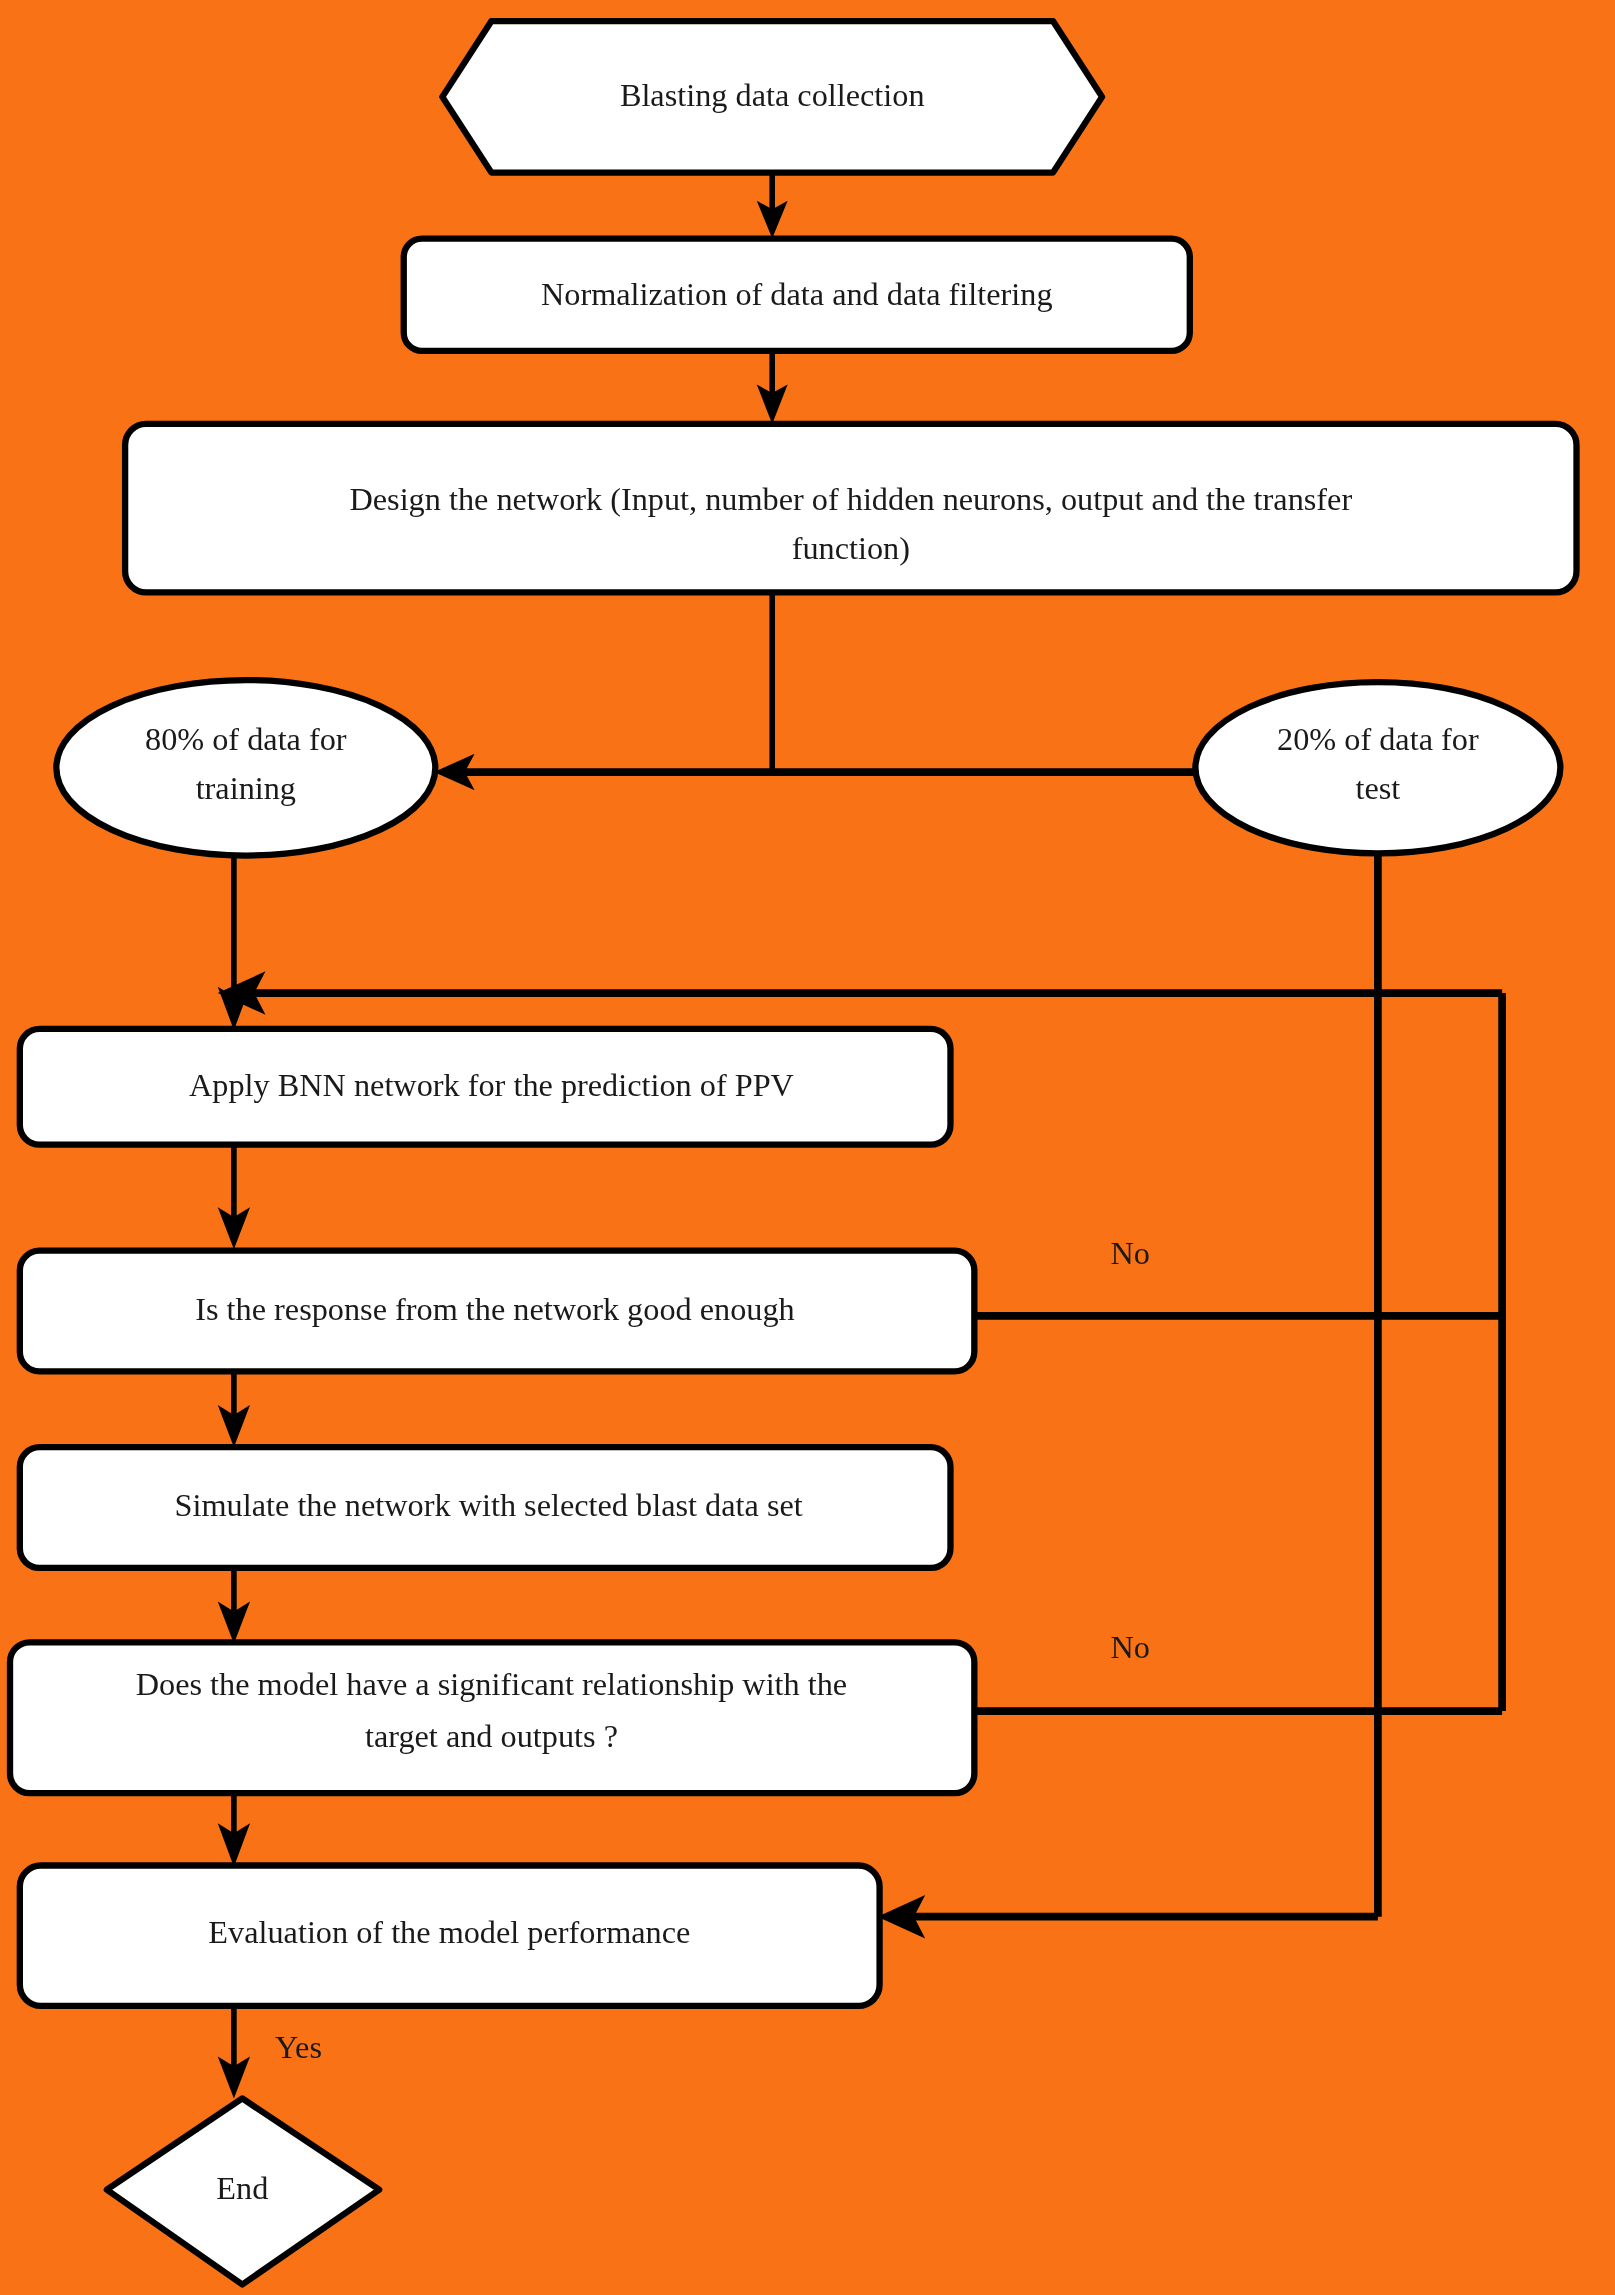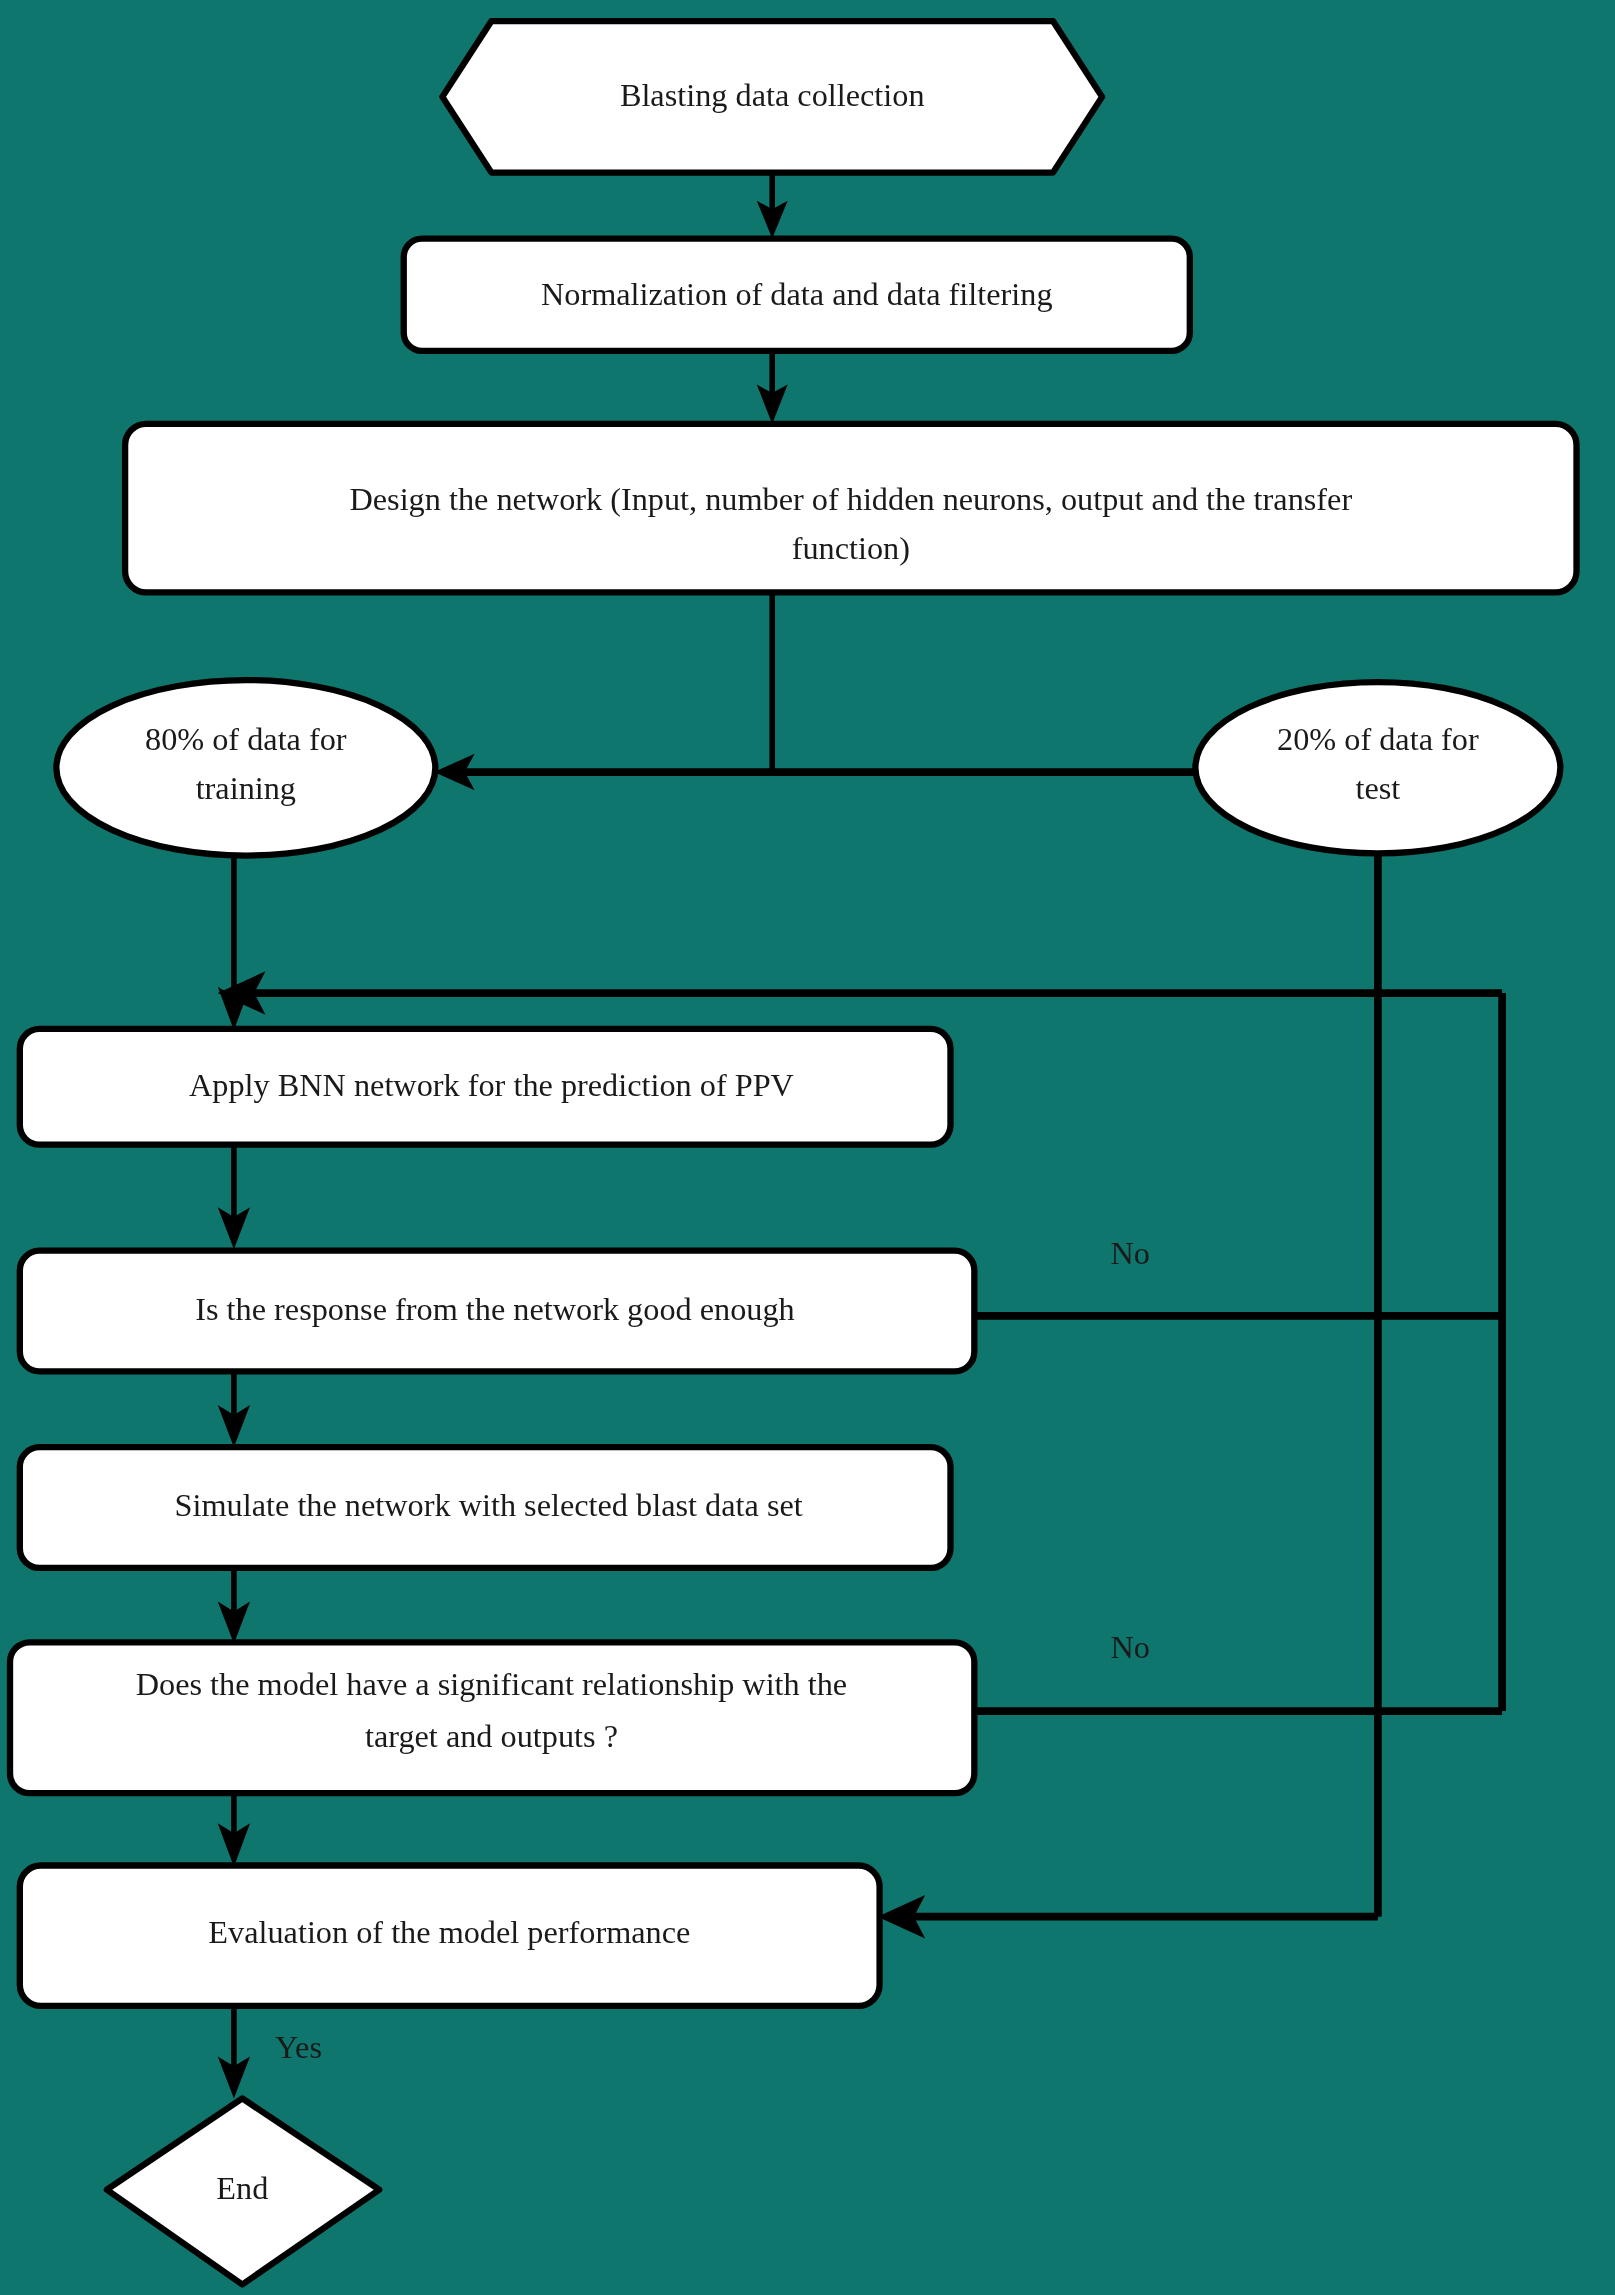--- a/index.html
+++ b/index.html
@@ -7,21 +7,21 @@
     padding: 0;
     background: #ffffff;
   }
   body {
     font-family: "Liberation Serif", "DejaVu Serif", serif;
   }
   #flowchart-root {
     position: relative;
     width: 1616px;
     height: 2295px;
-    background: #0f766e;
+    background: #f97316;
     overflow: hidden;
   }
   svg.diagram {
     display: block;
     width: 1616px;
     height: 2295px;
   }
   .node-shape {
     fill: #ffffff;
     stroke: #000000;

